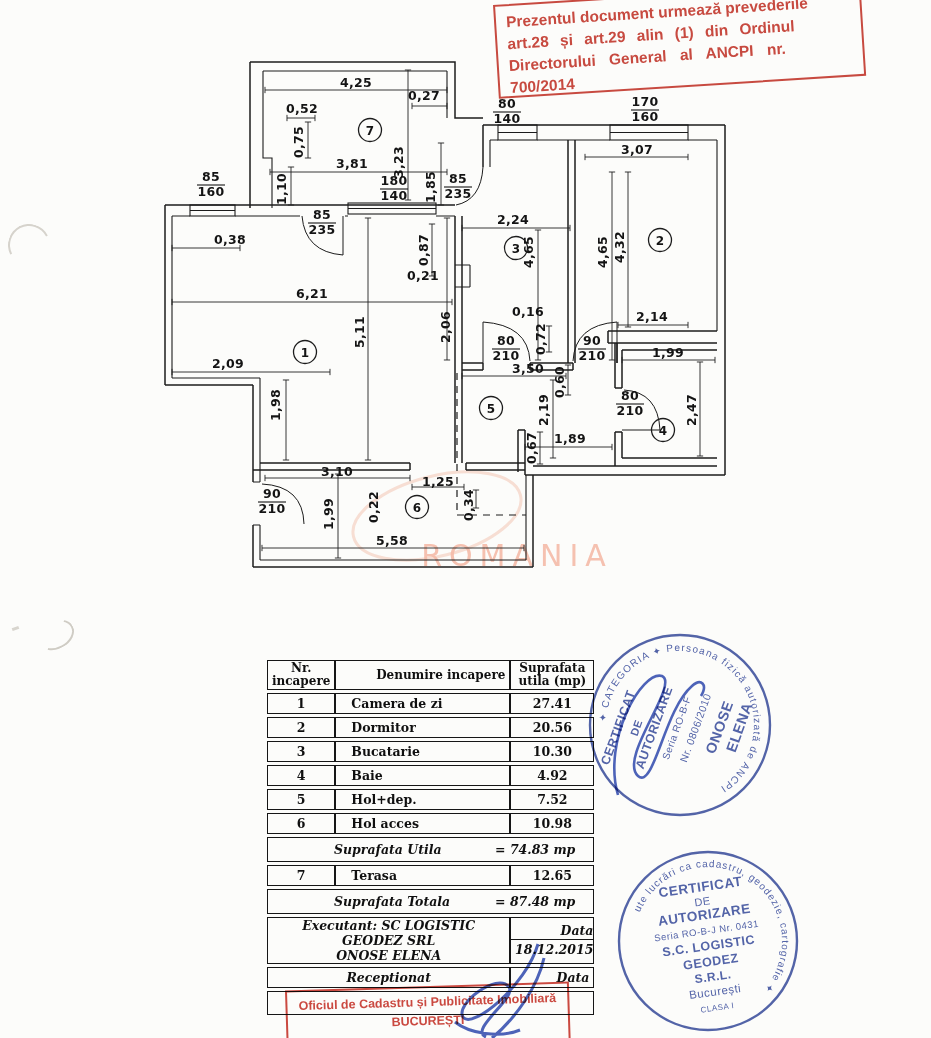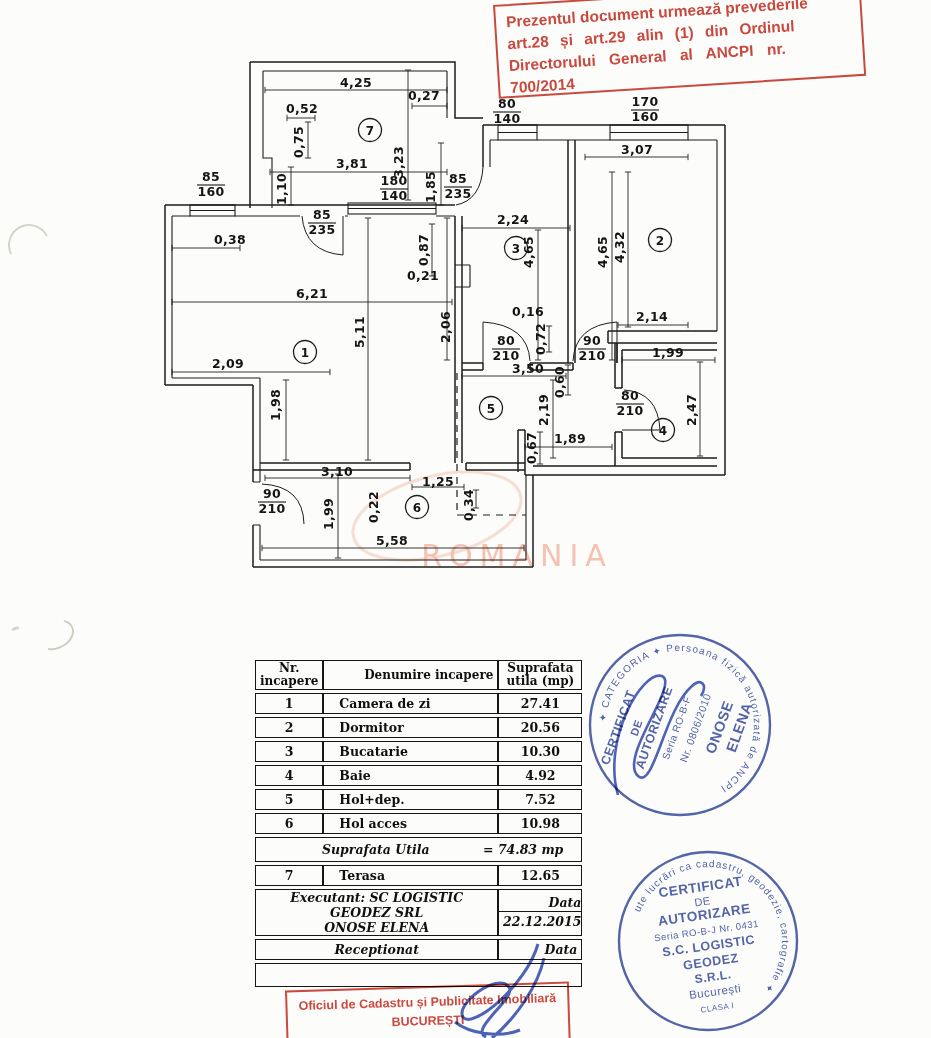--- a/index.html
+++ b/index.html
@@ -17,21 +17,21 @@
     border:2.5px solid #c63b30;transform:rotate(-3.6deg);transform-origin:left top;
     color:#c63b30;font-weight:bold;font-size:15.5px;line-height:22px;padding:5px 8px 0 10px;
     box-sizing:border-box;opacity:.92;mix-blend-mode:multiply;}
   .stamp-top .l2{word-spacing:7px;}
   .stamp-top .l3{word-spacing:9px;}
   .stamp-bottom{position:absolute;left:286px;top:986px;width:284px;height:70px;z-index:6;
     border:2.5px solid #c8362c;transform:rotate(-1.8deg);color:#c8362c;font-weight:bold;
     font-size:12.5px;text-align:center;padding-top:5px;box-sizing:border-box;line-height:19px;
     opacity:.9;mix-blend-mode:multiply;}
   
-  .rtable{position:absolute;left:255px;top:657px;z-index:3;border-collapse:separate;
+  .rtable{position:absolute;left:267px;top:657px;z-index:3;border-collapse:separate;
     border-spacing:0 3px;font-family:"DejaVu Serif",serif;color:#101010;}
   .rtable td,.rtable th{border:1.6px solid #161616;background:transparent;padding:0 4px;
     font-weight:bold;}
   .rtable th{font-size:12px;line-height:13px;}
   .rtable td{font-size:12.5px;}
   .c1{width:57px;text-align:center;}
   .c2{width:154px;text-align:left;padding-left:15px !important;}
   .c3{width:74px;text-align:center;}
   .tot{font-style:italic;font-size:13px;padding-left:36px;}
   .tot .cellflex{display:flex;justify-content:space-between;padding:0 14px 0 62px;}
@@ -304,27 +304,35 @@
     </tr>
     </tbody>
       <tbody id="room-row7">
         <tr style="height: 21px;">
           <td class="c1">7</td>
           <td class="c2">Terasa</td>
           <td class="c3">12.65</td>
         </tr>
       </tbody>
     <tbody>
+        <tr class="tot" style="height:25px;">
+      <td colspan="3">
+        <div class="cellflex">
+          <span>Suprafata Totala</span>
+          <span>= 87.48 mp</span>
+        </div>
+          </td>
+    </tr>
     <tr style="height:38px;">
       <td colspan="2" class="exe">
         <span>Executant: SC LOGISTIC GEODEZ SRL</span><br>
         <span>ONOSE ELENA</span></td>
       <td class="datecell" style="padding:0;">
         <div class="dl">Data</div>
-        <div class="dv">22.12.2015</div>
+        <div class="dv">18.12.2015</div>
           </td>
     </tr>
     <tr style="height:21px;border-radius:9px;">
       <td colspan="2" class="exe" style="font-size:12.5px;">Receptionat</td>
       <td class="datecell">Data</td>
     </tr>
     <tr style="height:24px;">
           <td colspan="3"></td>
         </tr>
   </tbody>

